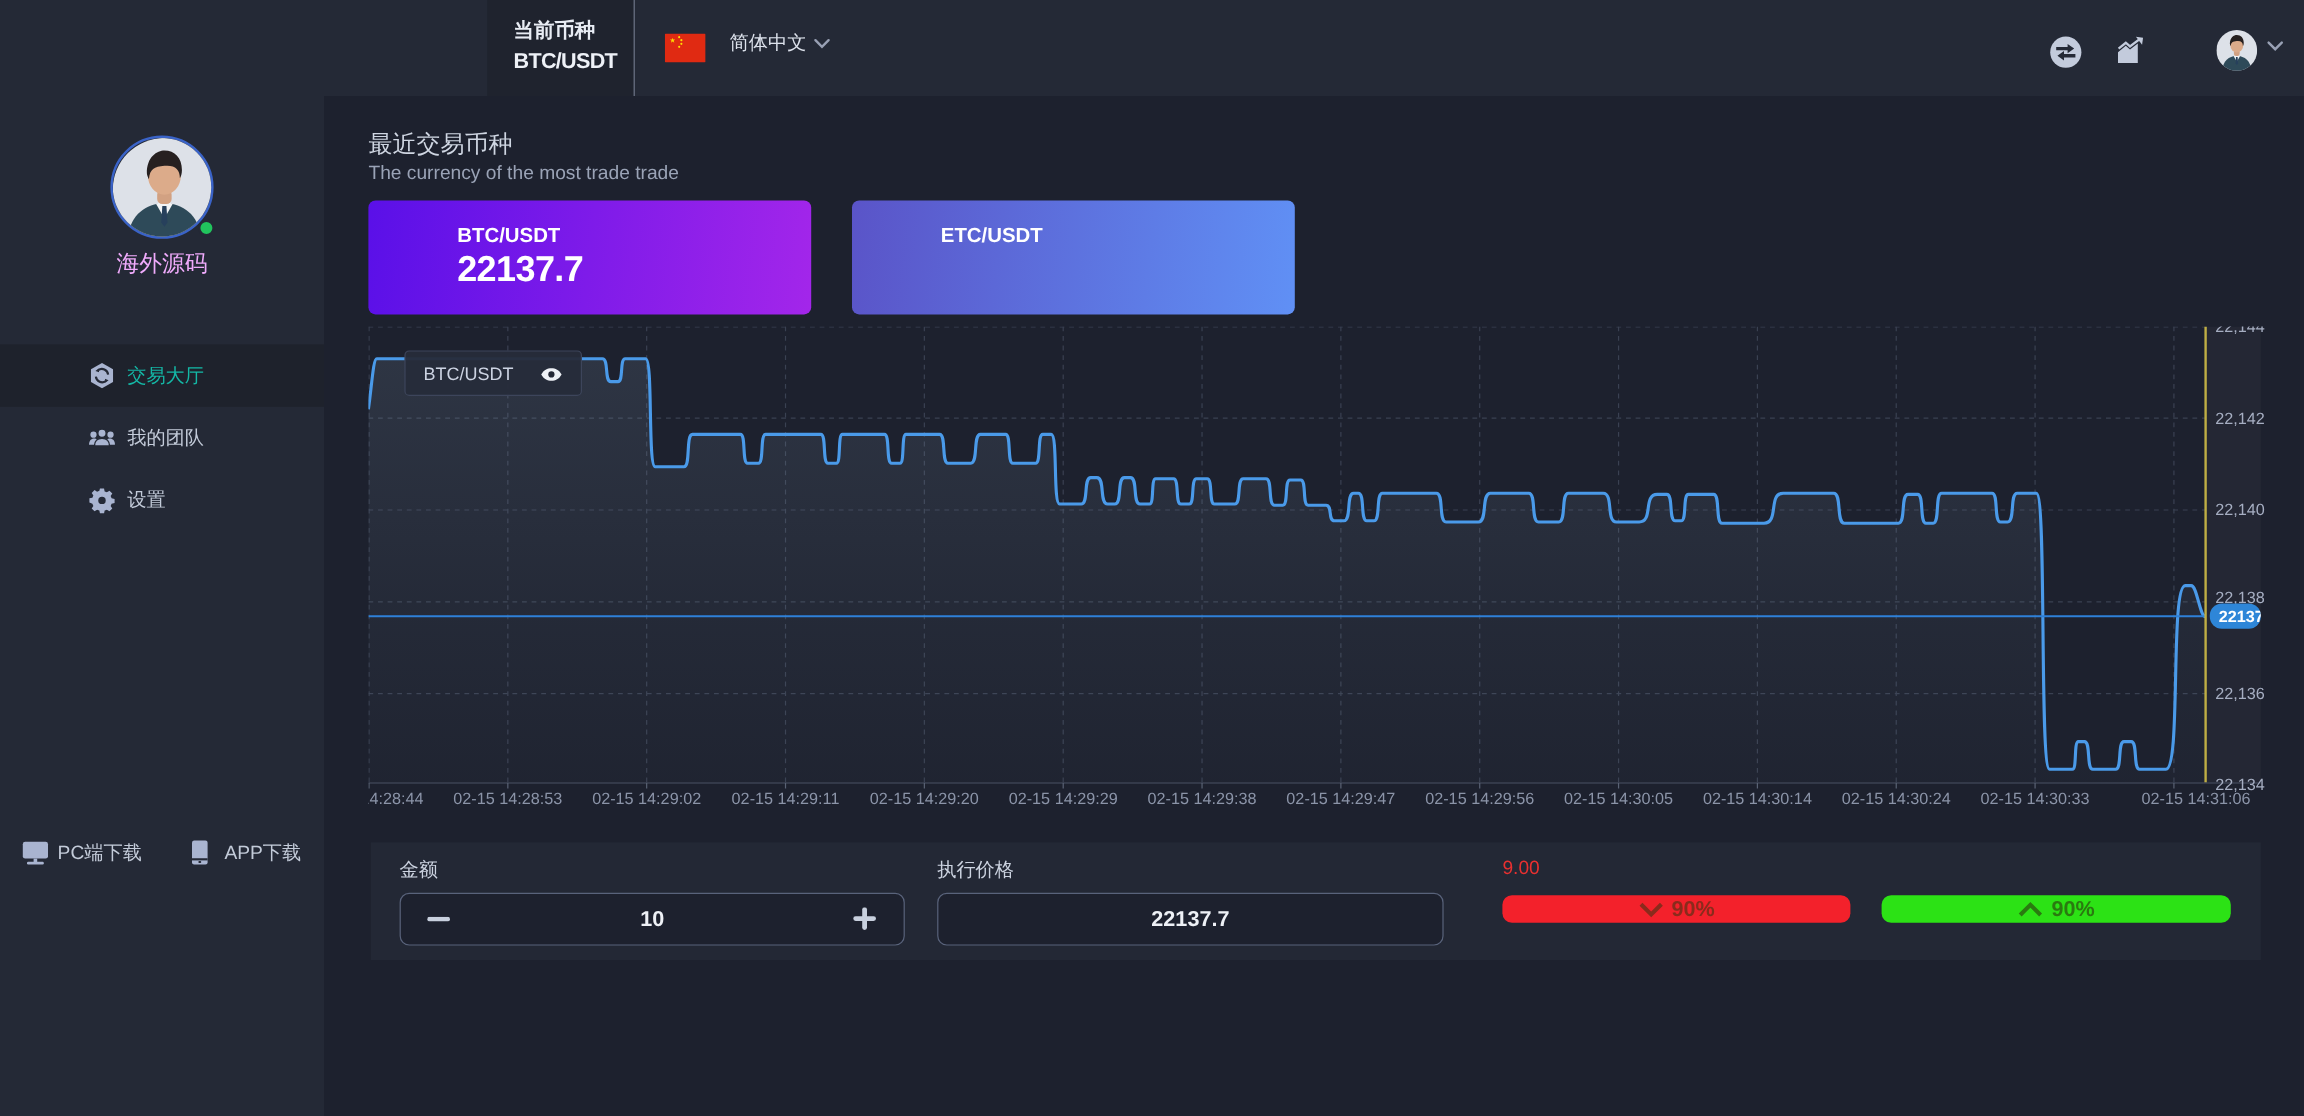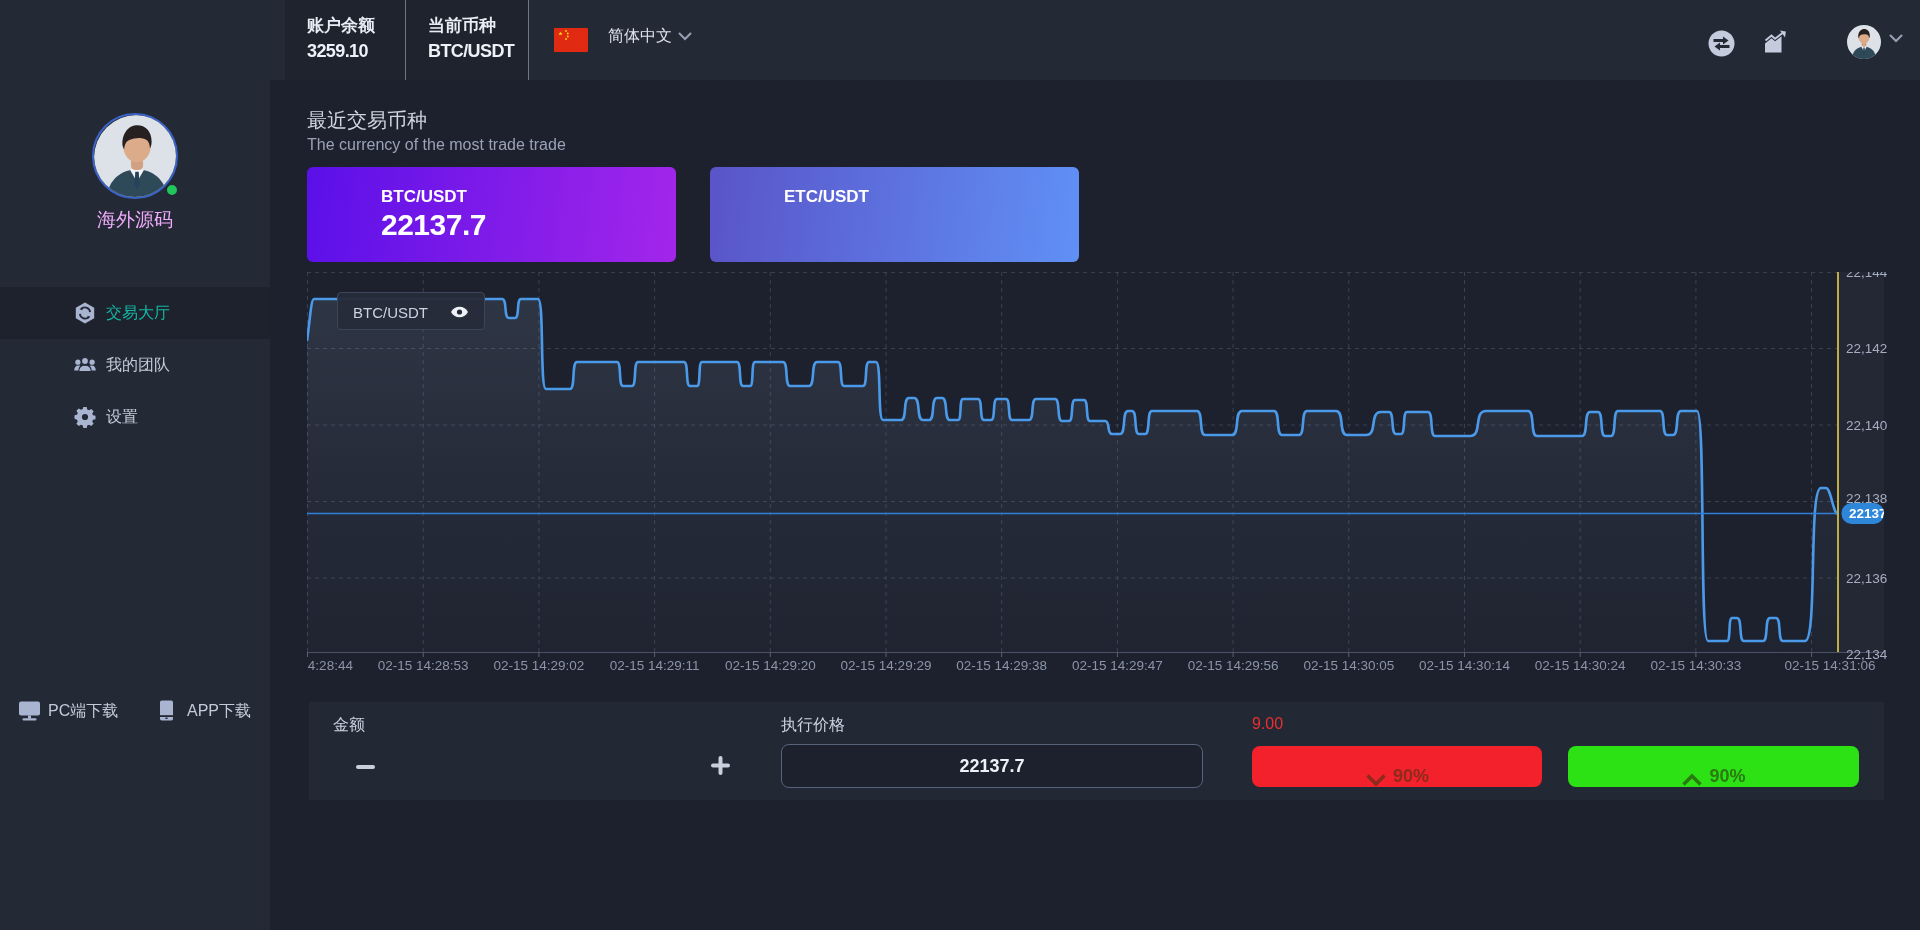--- a/index.html
+++ b/index.html
@@ -17,29 +17,25 @@
 #cards .card{position:absolute;top:167px;width:369px;height:95px;border-radius:6px;padding:21px 0 0 74px}
 .card .c1{font-size:17px;font-weight:bold;color:#fff;line-height:17px}
 .card .c2{font-size:30px;font-weight:bold;color:#fff;line-height:40px;letter-spacing:-0.5px}
 #tooltip{position:absolute;left:337px;top:292px;width:148px;height:38px;background:rgba(38,44,58,0.96);border:1px solid #3d455b;border-radius:4px}
 #tooltip .tl{position:absolute;left:15px;top:11px;font-size:15px;color:#ccd3e2}
 #tooltip .eye{position:absolute;left:112px;right:auto;line-height:0;top:13px}
 #panel{position:absolute;left:309px;top:702px;width:1575px;height:98px;background:#232835}
 .plabel{position:absolute;top:13px;font-size:16px;color:#ccd3e0}
 .pinput{position:absolute;top:42px;height:44px;border:1px solid #59637b;border-radius:8px;background:#1d212e;color:#eef1f6;font-size:18px;font-weight:bold;display:flex;align-items:center;justify-content:center}
 .sgn{position:absolute;line-height:0}
-.btn{position:absolute;top:44px;height:41px;border-radius:8px;display:flex;align-items:flex-end;justify-content:center;font-size:18px;font-weight:bold}
+.btn{position:absolute;top:44px;height:23px;border-radius:8px;display:flex;align-items:center;justify-content:center;font-size:18px;font-weight:bold}
 .btn svg{margin-right:6px}
 </style></head>
 <body>
 <div id="topbar">
-  <div class="statbox" style="left:15px;width:121px">
-      <div class="l1">账户余额</div>
-      <div class="l2">3259.10</div>
-    </div>
   <div class="statbox" style="left:136px;width:123px">
       <div class="l1">当前币种</div>
       <div class="l2">BTC/USDT</div>
     </div>
   <div class="abs" style="left:284px;top:28px;line-height:0"><svg width="34" height="24" viewBox="0 0 34 24">
         <rect width="34" height="24" rx="1" fill="#e02a12"></rect>
         <path d="M6.5,3.5 L7.9,7.6 L4.3,5 L8.7,5 L5.1,7.6 Z" fill="#ffde00" transform="rotate(0 6.5 6)"></path>
         <circle cx="12" cy="3" r="0.9" fill="#ffde00"></circle>
         <circle cx="13.8" cy="5.5" r="0.9" fill="#ffde00"></circle>
         <circle cx="13.8" cy="8.5" r="0.9" fill="#ffde00"></circle>
@@ -223,20 +219,21 @@
 </svg>
 <div id="tooltip">
     <span class="tl">BTC/USDT</span>
     <span class="eye"><svg width="19" height="12" viewBox="0 0 19 12">
         <path d="M1,6 C3.2,2.2 6,0.8 9.5,0.8 C13,0.8 15.8,2.2 18,6 C15.8,9.8 13,11.2 9.5,11.2 C6,11.2 3.2,9.8 1,6 Z" fill="#eef1f6"></path>
         <circle cx="9.5" cy="6" r="2.6" fill="#242936"></circle>
       </svg></span>
   </div>
 <div id="panel">
   <div class="plabel" style="left:24px">金额</div>
+  <div class="pinput" style="left:24px;width:421px">10</div>
   <div class="sgn" style="left:47px;top:62px"><svg width="19" height="4" viewBox="0 0 19 4">
         <rect width="19" height="4" rx="2" fill="#c8d0de"></rect>
       </svg></div>
   <div class="sgn" style="left:402px;top:54px"><svg width="19" height="19" viewBox="0 0 19 19">
         <rect y="7.5" width="19" height="4" rx="2" fill="#c8d0de"></rect>
         <rect x="7.5" width="4" height="19" rx="2" fill="#c8d0de"></rect>
       </svg></div>
   <div class="plabel" style="left:472px">执行价格</div>
   <div class="pinput" style="left:472px;width:422px">22137.7</div>
   <div class="plabel" style="left:943px;color:#e83030">9.00</div>

